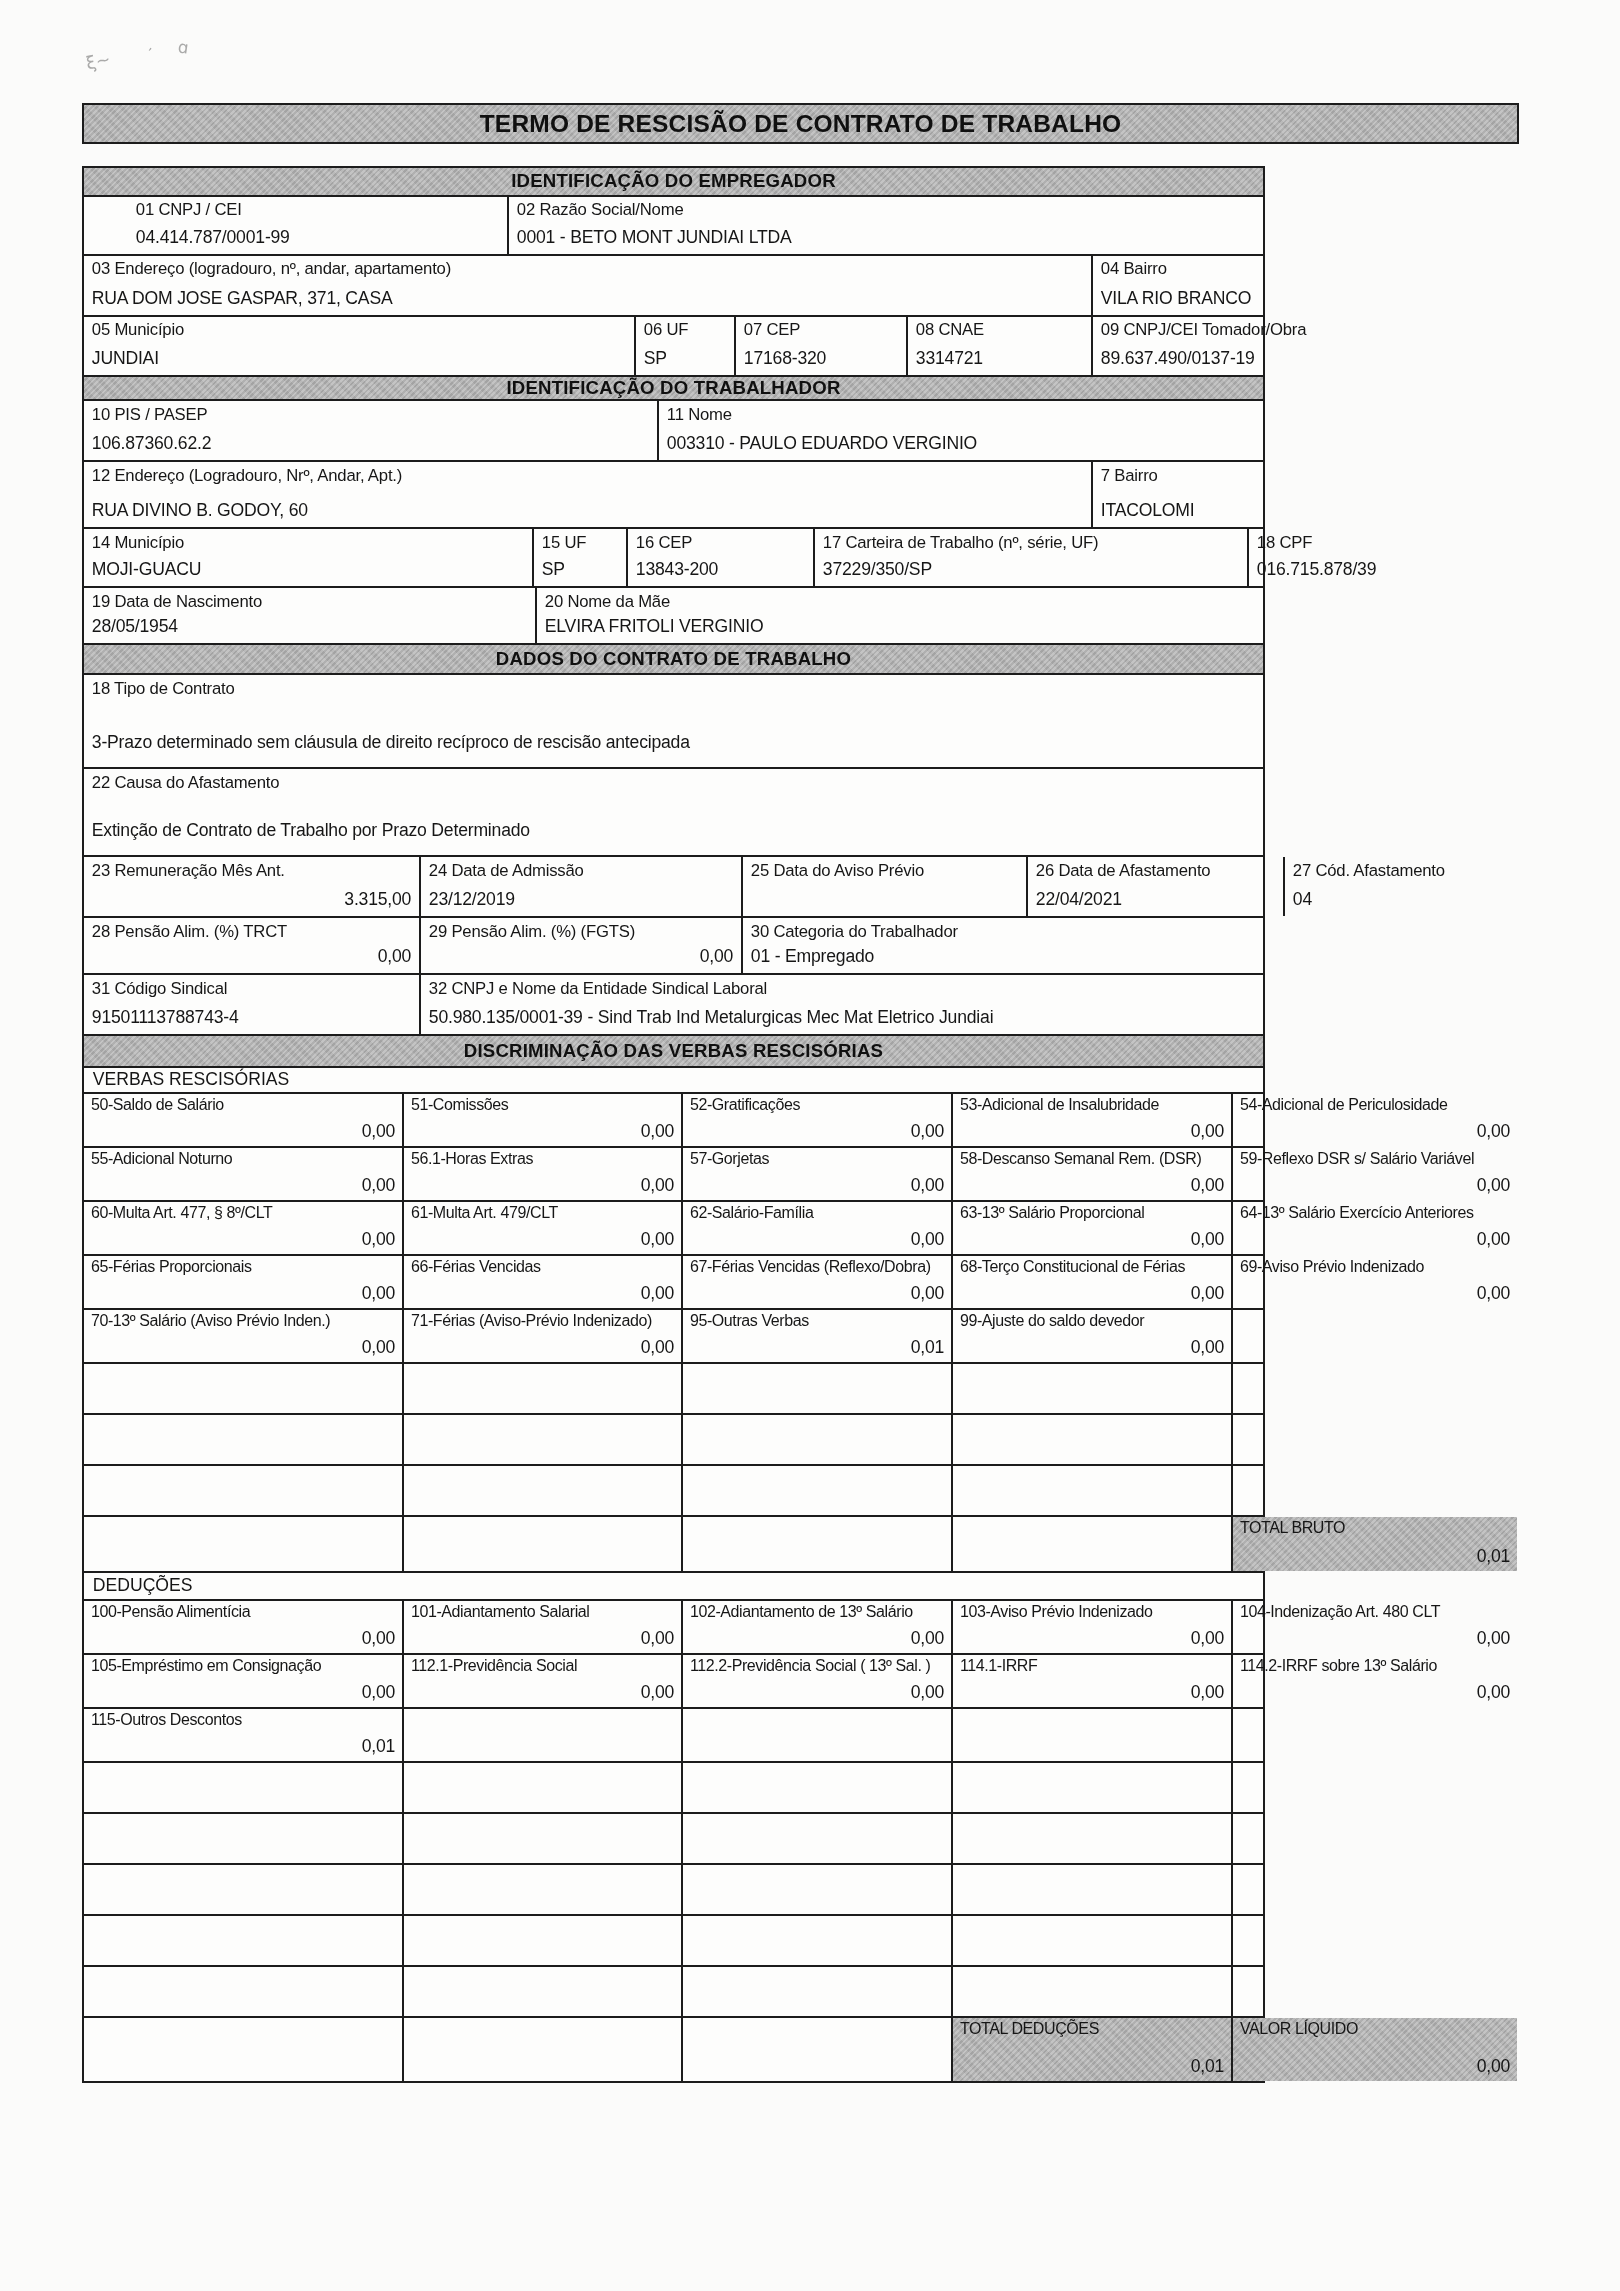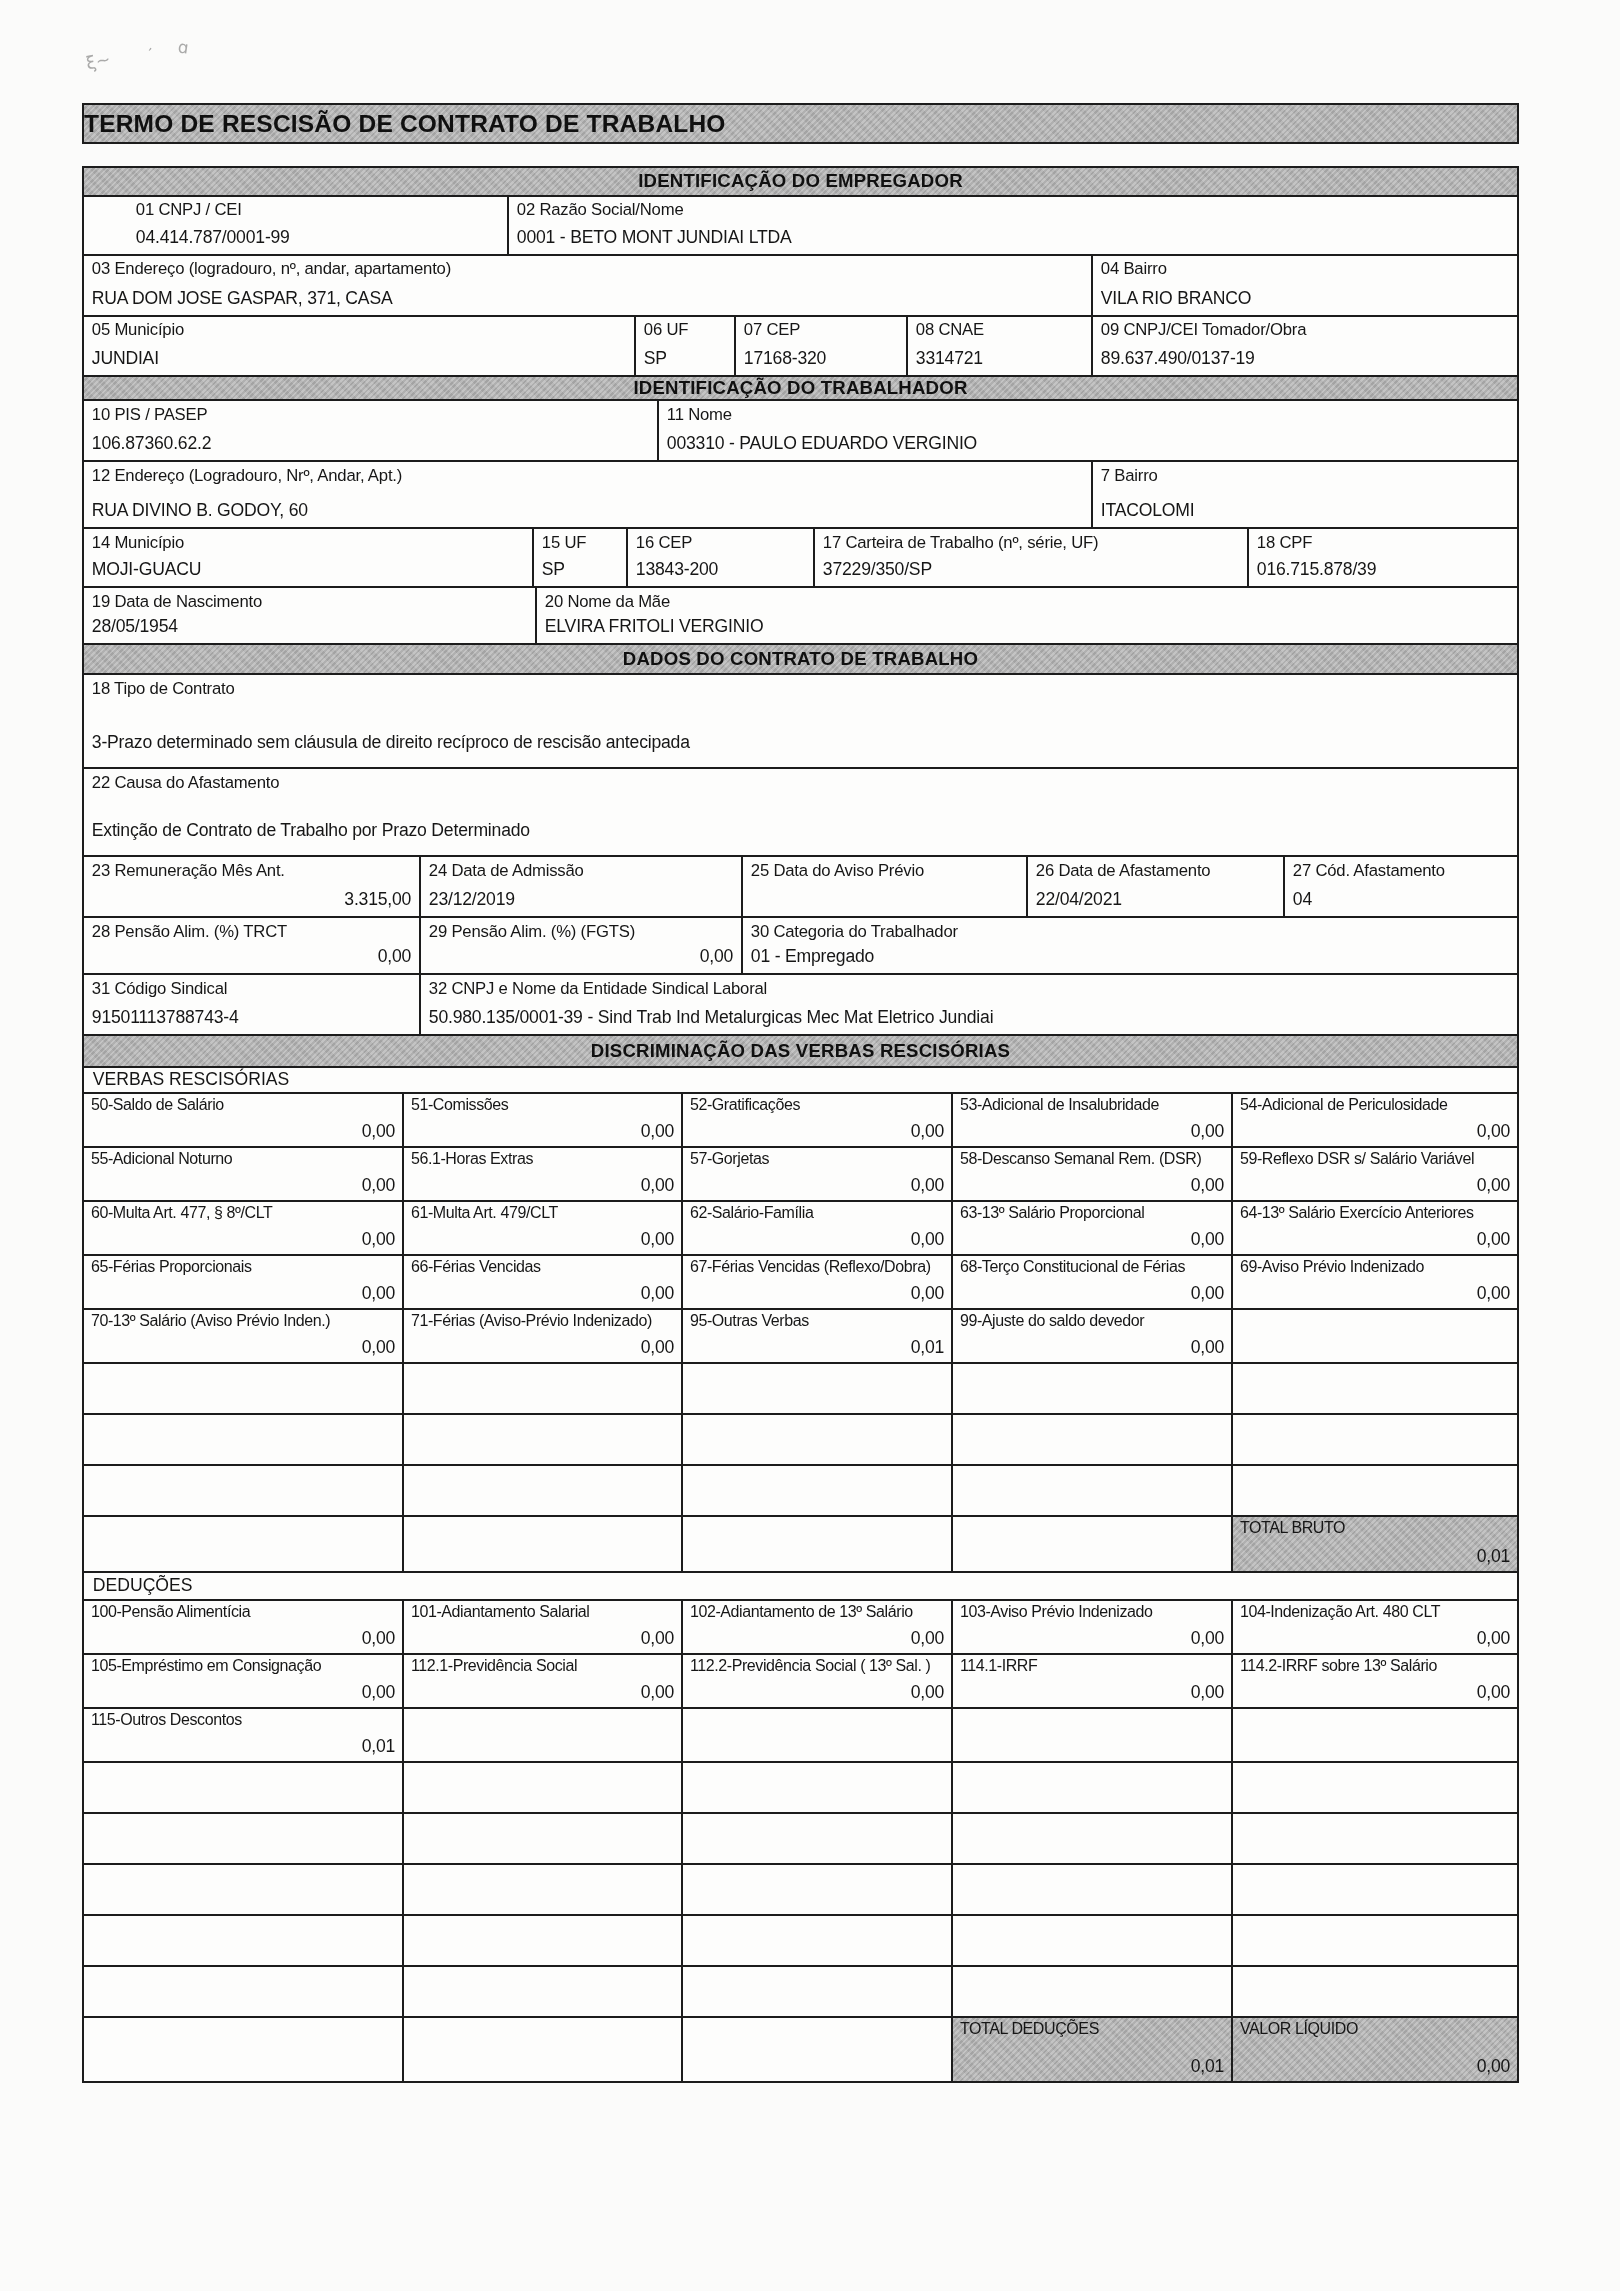--- a/index.html
+++ b/index.html
@@ -18,24 +18,24 @@
   .content{ position:absolute; left:82px; top:103px; width:1437px; }
 
   .bar, .shade, .title-bar{
     background-color:#b4b4b4;
     background-image:
       repeating-linear-gradient(135deg, rgba(255,255,255,.16) 0 2px, rgba(0,0,0,.05) 2px 3.9px),
       repeating-linear-gradient(45deg, rgba(255,255,255,.07) 0 4.9px, rgba(0,0,0,.045) 4.9px 8.8px);
   }
   .title-bar{
     height:41px; border:2px solid var(--ln); margin-bottom:21.6px;
-    display:flex; align-items:center; 
+    display:flex; align-items:center; justify-content:center;
     font-weight:bold; font-size:24.5px; letter-spacing:0.2px; color:#101010;
   }
-  .form-table{ border:2px solid var(--ln); width:1437px; background:#fdfdfc; }
+  .form-table{ border:2px solid var(--ln); width:1183px; background:#fdfdfc; }
   .bar{
     height:29px; border-bottom:2px solid var(--ln);
     display:flex; align-items:center; justify-content:center;
     font-weight:bold; font-size:18.6px; color:#101010; letter-spacing:0.2px;
   }
   .trow{ display:grid; border-bottom:2px solid var(--ln); }
   .h60{height:59px}.h61{height:60px}.h62{height:61px}.h68{height:67px}.h58{height:57px}
   .h96{height:94px}.h90{height:88px}
   .cols-a{ grid-template-columns:381px 1052px;padding-left:44px; }
   .cols-b{ grid-template-columns:1009px 424px; }

